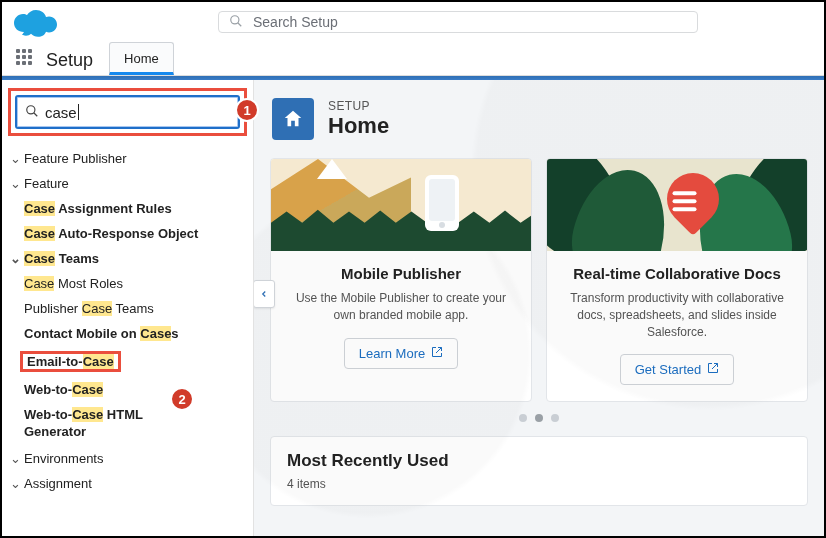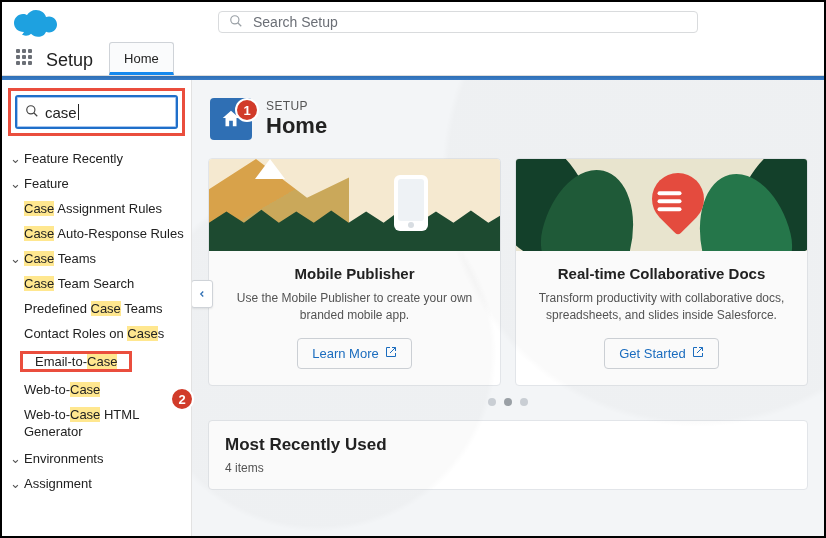--- a/index.html
+++ b/index.html
@@ -20,34 +20,34 @@
   .tab.active { border: 1px solid #cfd3d8; border-bottom: 3px solid #1589ee; background: #fafbfc; border-radius: 3px 3px 0 0; }
   .tab .chev { margin-left: 6px; color: #444; }
 
   
   .blue-strip { height: 4px; background: linear-gradient(#2f6fb4,#3a7cc7); }
 
   
   .main { display: flex; height: calc(100% - 78px); }
 
   
-  .sidebar { width: 190px; border-right: 1px solid #e2e2e2; padding: 8px 0 0 0; overflow: hidden; position: relative; }
+  .sidebar { width: 252px; border-right: 1px solid #e2e2e2; padding: 8px 0 0 0; overflow: hidden; position: relative; }
   .quick-find-wrap { margin: 0 6px 10px 6px; border: 3px solid #ea4e3d; padding: 4px; position: relative; }
   .quick-find { border: 2px solid #1f6fc9; border-radius: 3px; height: 34px; display: flex; align-items: center; padding: 0 8px; font-size: 15px; color: #222; box-shadow: 0 0 0 1px #a8c7f0 inset; }
   .quick-find .icon { margin-right: 6px; color: #444; }
   .tree { padding-left: 8px; font-size: 13px; }
   .tree .node { display: flex; align-items: center; padding: 5px 0 5px 0; cursor: pointer; }
   .tree .twisty { width: 12px; color: #555; margin-right: 2px; }
   .tree .lbl { white-space: nowrap; }
   .lvl1 { padding-left: 2px; }
   .lvl2 { padding-left: 18px; }
-  .lvl3 { padding-left: 36px; }
+  .lvl3 { padding-left: 36px; font-weight: bold; }
   .lvl4 { padding-left: 52px; }
   .hl { background: #ffe78f; }
-  .callout-red { border: 3px solid #ea4e3d; padding: 0 12px; margin-left: -4px; display: inline-block; text-align: center; }
+  .callout-red { border: 3px solid #ea4e3d; padding: 0 4px; margin-left: -4px; display: inline-block; text-align: center; }
 
   .badge { position: absolute; width: 24px; height: 24px; border-radius: 50%; background: #d13b2a; color: #fff; border: 2px solid #fff; font-weight: 700; font-size: 13px; display: flex; align-items: center; justify-content: center; }
 
   
   .content { flex: 1; background: #f3f5f7; position: relative; overflow: hidden; }
   .topo { position: absolute; inset: 0; background:
     radial-gradient(circle at 80% 20%, rgba(0,0,0,0.02) 0 40%, transparent 41%),
     radial-gradient(circle at 20% 60%, rgba(0,0,0,0.02) 0 30%, transparent 31%); }
   .page-header { display: flex; align-items: center; padding: 18px 16px 18px 18px; gap: 14px; }
   .page-icon { width: 42px; height: 42px; background: #2f6fb4; border-radius: 4px; display: flex; align-items: center; justify-content: center; color: #fff; }
@@ -139,50 +139,50 @@
             </svg>
         </span>
         <span>case</span>
           <span style="border-left:1px solid #222; height:16px; margin-left:1px;"></span>
       </div>
     </div>
 
     <div class="tree">
       <div class="node lvl1">
           <span class="twisty">⌄</span>
-          <span class="lbl">Feature Recently</span>
+          <span class="lbl">Feature Publisher</span>
         </div>
       <div class="node lvl2">
           <span class="twisty">⌄</span>
           <span class="lbl">Feature</span>
         </div>
 
       <div class="node lvl3">
           <span class="twisty"></span>
           <span class="lbl"><span class="hl">Case</span><span> Assignment Rules</span></span>
         </div>
       <div class="node lvl3">
           <span class="twisty"></span>
-          <span class="lbl"><span class="hl">Case</span><span> Auto-Response Rules</span></span>
+          <span class="lbl"><span class="hl">Case</span><span> Auto-Response Object</span></span>
         </div>
       <div class="node lvl3">
           <span class="twisty">⌄</span>
           <span class="lbl"><span class="hl">Case</span><span> Teams</span></span>
         </div>
       <div class="node lvl4">
           <span class="twisty"></span>
-          <span class="lbl"><span class="hl">Case</span><span> Team Search</span></span>
+          <span class="lbl"><span class="hl">Case</span><span> Most Roles</span></span>
         </div>
       <div class="node lvl4">
           <span class="twisty"></span>
-          <span class="lbl"><span>Predefined </span><span class="hl">Case</span><span> Teams</span></span>
-        </div>
-      <div class="node lvl3">
-          <span class="twisty"></span>
-          <span class="lbl"><span>Contact Roles on </span><span class="hl">Case</span><span>s</span></span>
+          <span class="lbl"><span>Publisher </span><span class="hl">Case</span><span> Teams</span></span>
+        </div>
+      <div class="node lvl3">
+          <span class="twisty"></span>
+          <span class="lbl"><span>Contact Mobile on </span><span class="hl">Case</span><span>s</span></span>
         </div>
       <div class="node lvl3">
           <span class="twisty"></span>
           <span class="lbl callout-red"><span>Email-to-</span><span class="hl">Case</span></span>
         </div>
       <div class="node lvl3">
           <span class="twisty"></span>
           <span class="lbl"><span>Web-to-</span><span class="hl">Case</span></span>
         </div>
       <div class="node lvl3" style="align-items:center;">

